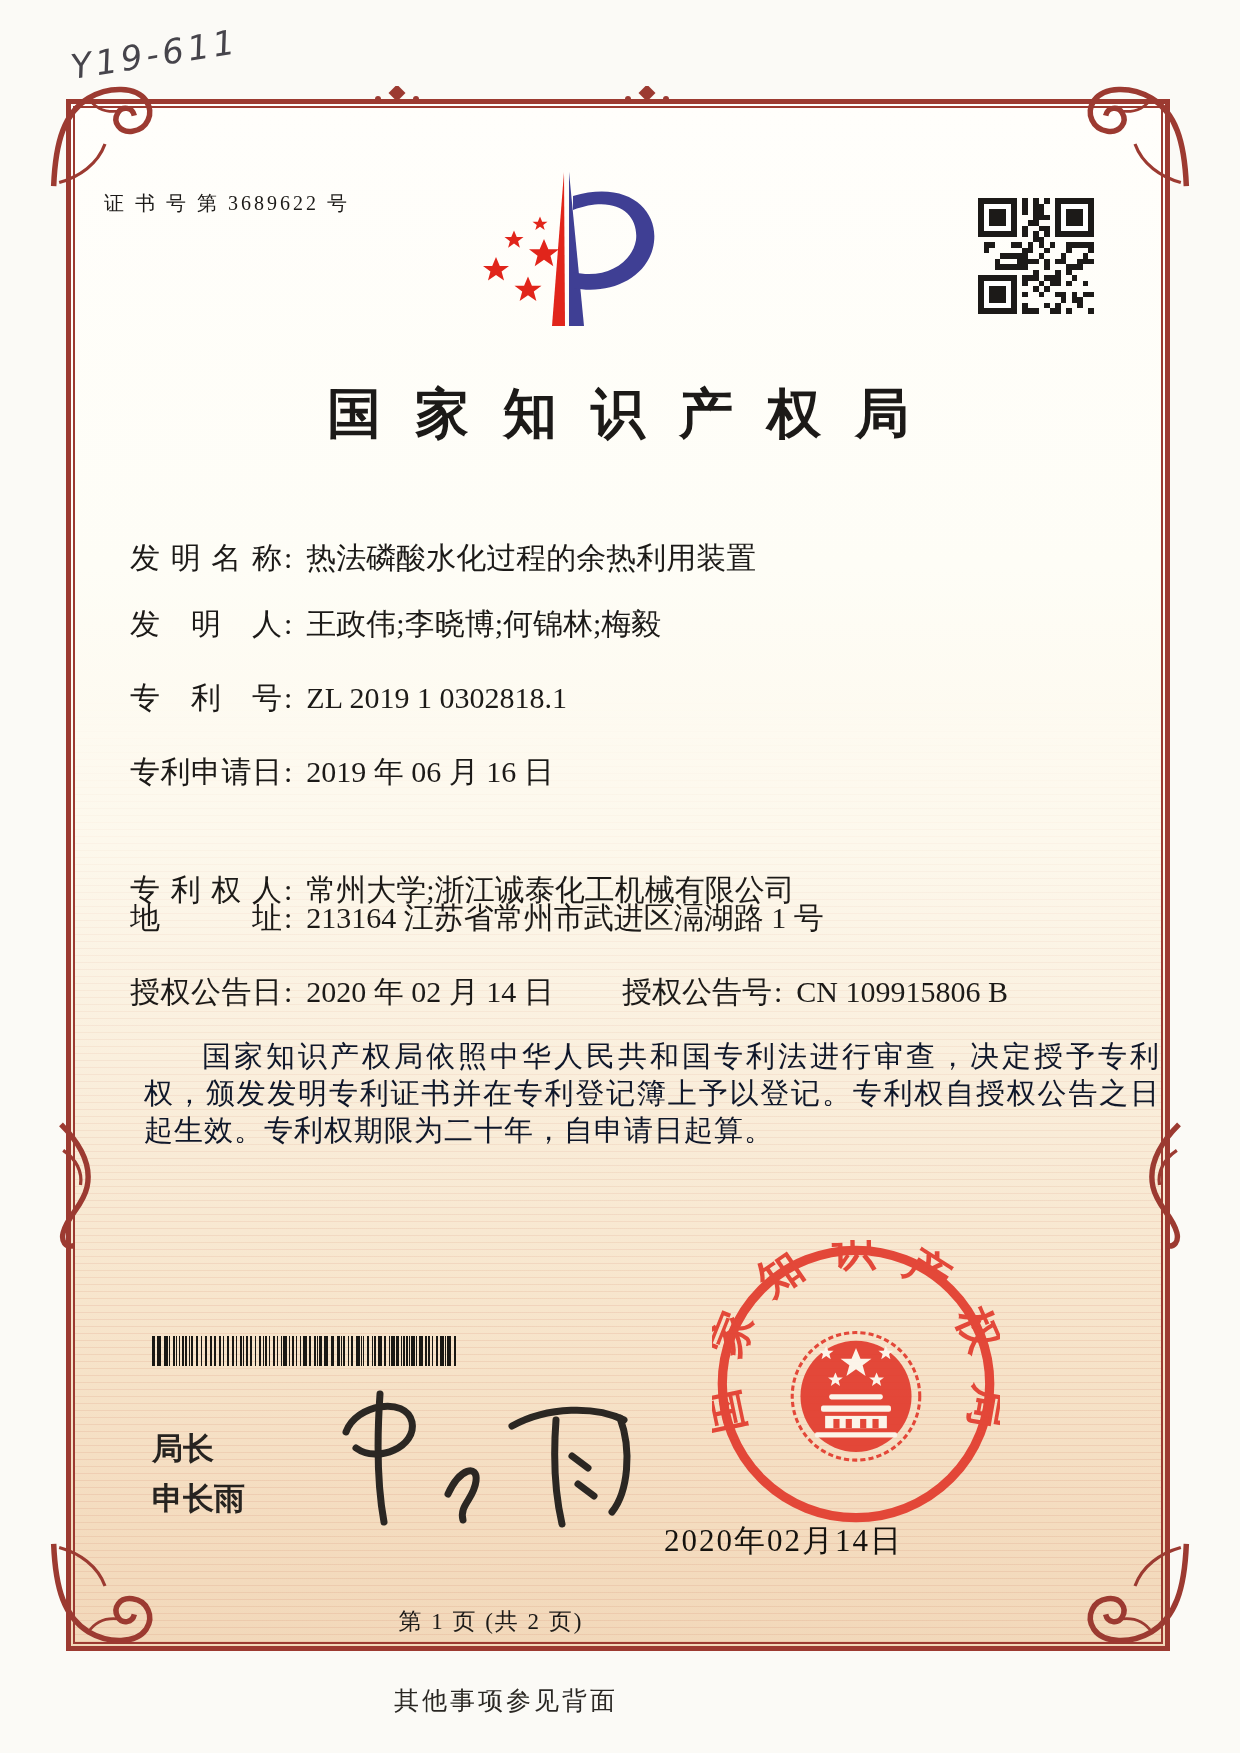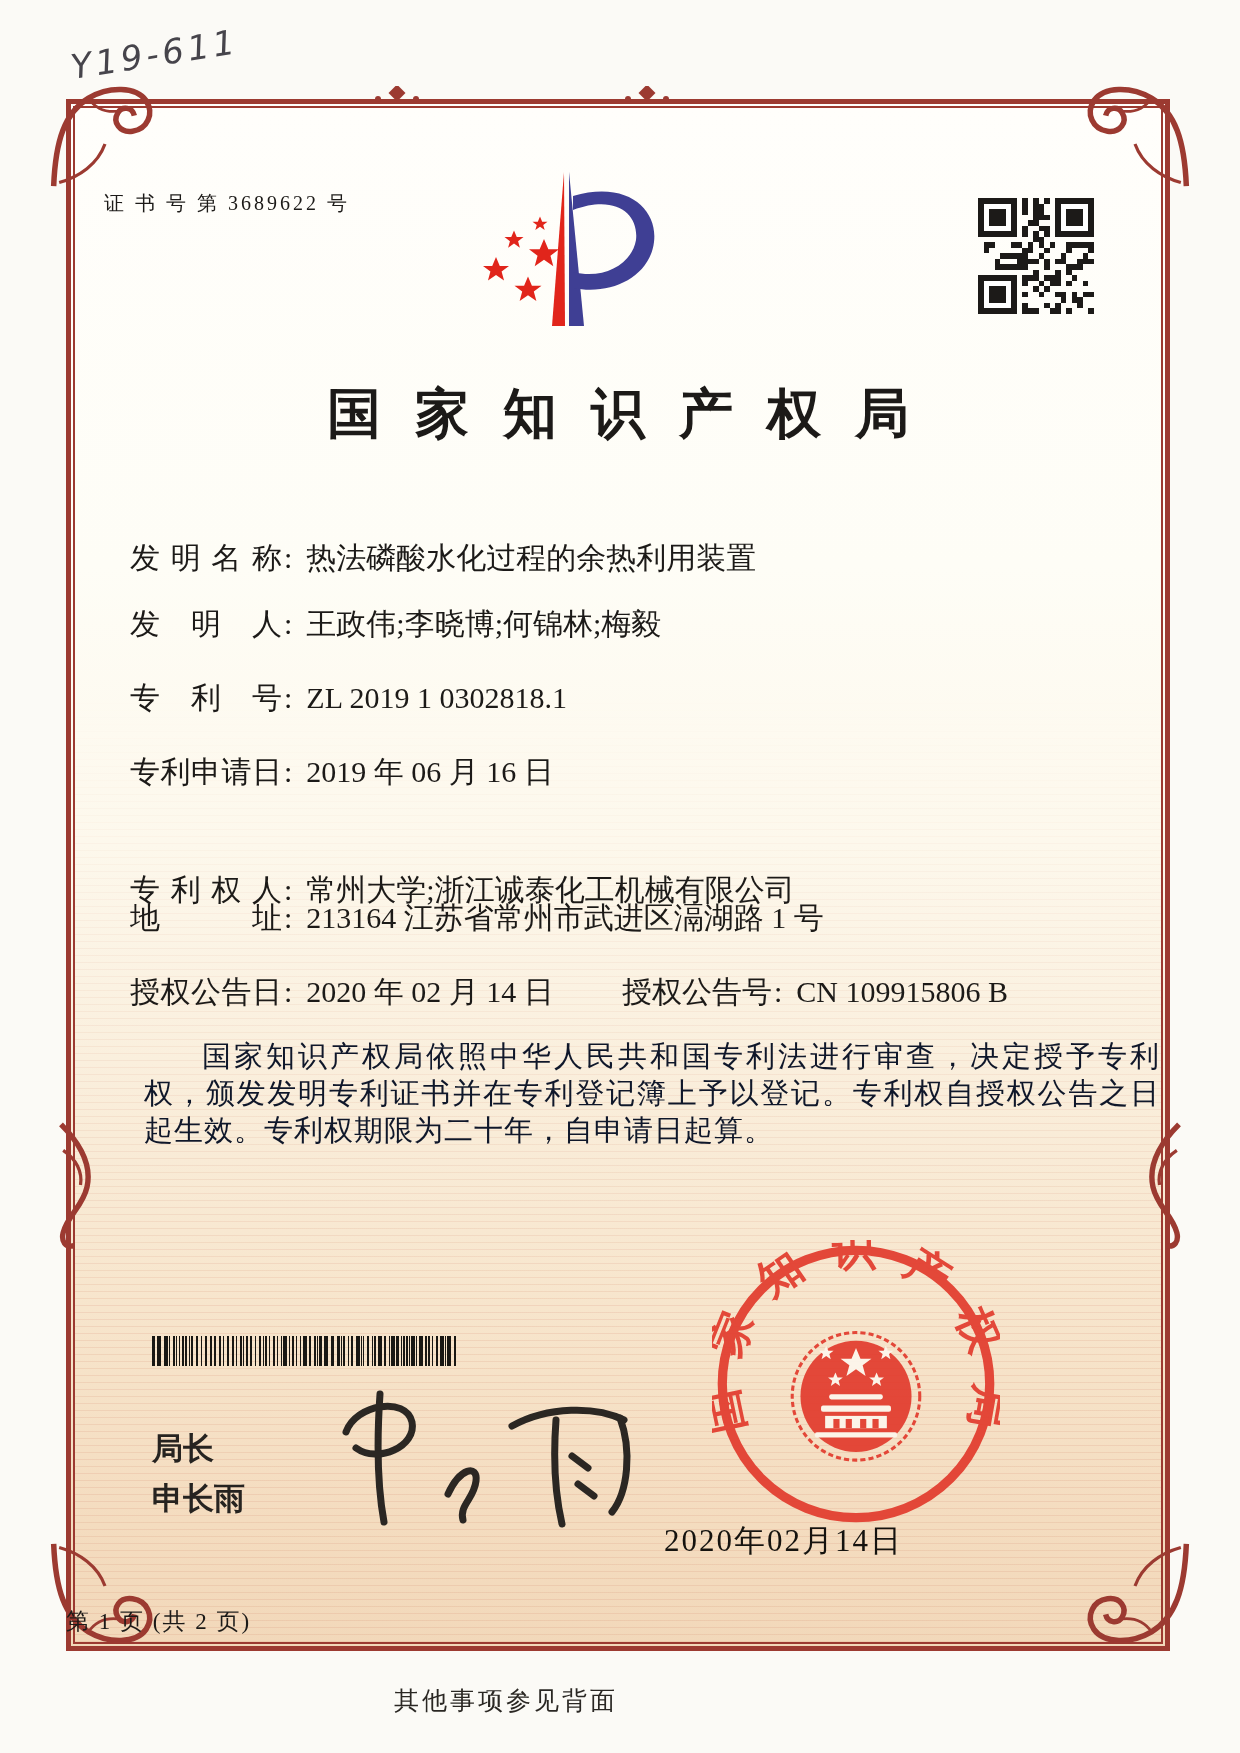--- a/index.html
+++ b/index.html
@@ -56,21 +56,21 @@
   .barcode{left:152px;top:1336px;width:310px;height:30px;font-size:0;}
   .barcode i{display:inline-block;height:30px;background:#191713;vertical-align:top;}
 
   .signer{left:152px;font-family:"Liberation Sans","DejaVu Sans",sans-serif;
           font-weight:bold;font-size:31px;color:#262320;}
   .sig-svg{left:326px;top:1378px;}
 
   .seal-svg{left:712px;top:1240px;opacity:.92;}
   .seal-date{left:664px;top:1520px;font-size:31px;letter-spacing:2px;color:#15130f;}
 
-  .page-num{left:66px;top:1606px;width:850px;font-size:23px;letter-spacing:2px;}
+  .page-num{left:66px;top:1606px;width:850px;text-align:center;font-size:23px;letter-spacing:2px;}
   .back-note{left:66px;top:1684px;width:880px;text-align:center;font-size:25px;letter-spacing:3px;color:#2a2723;}
 
   .flourish{color:#9c3a31;}
 </style>
 </head>
 <body>
 
 <div class="abs handwritten">Y19-611</div>
 
 <div class="abs frame">

